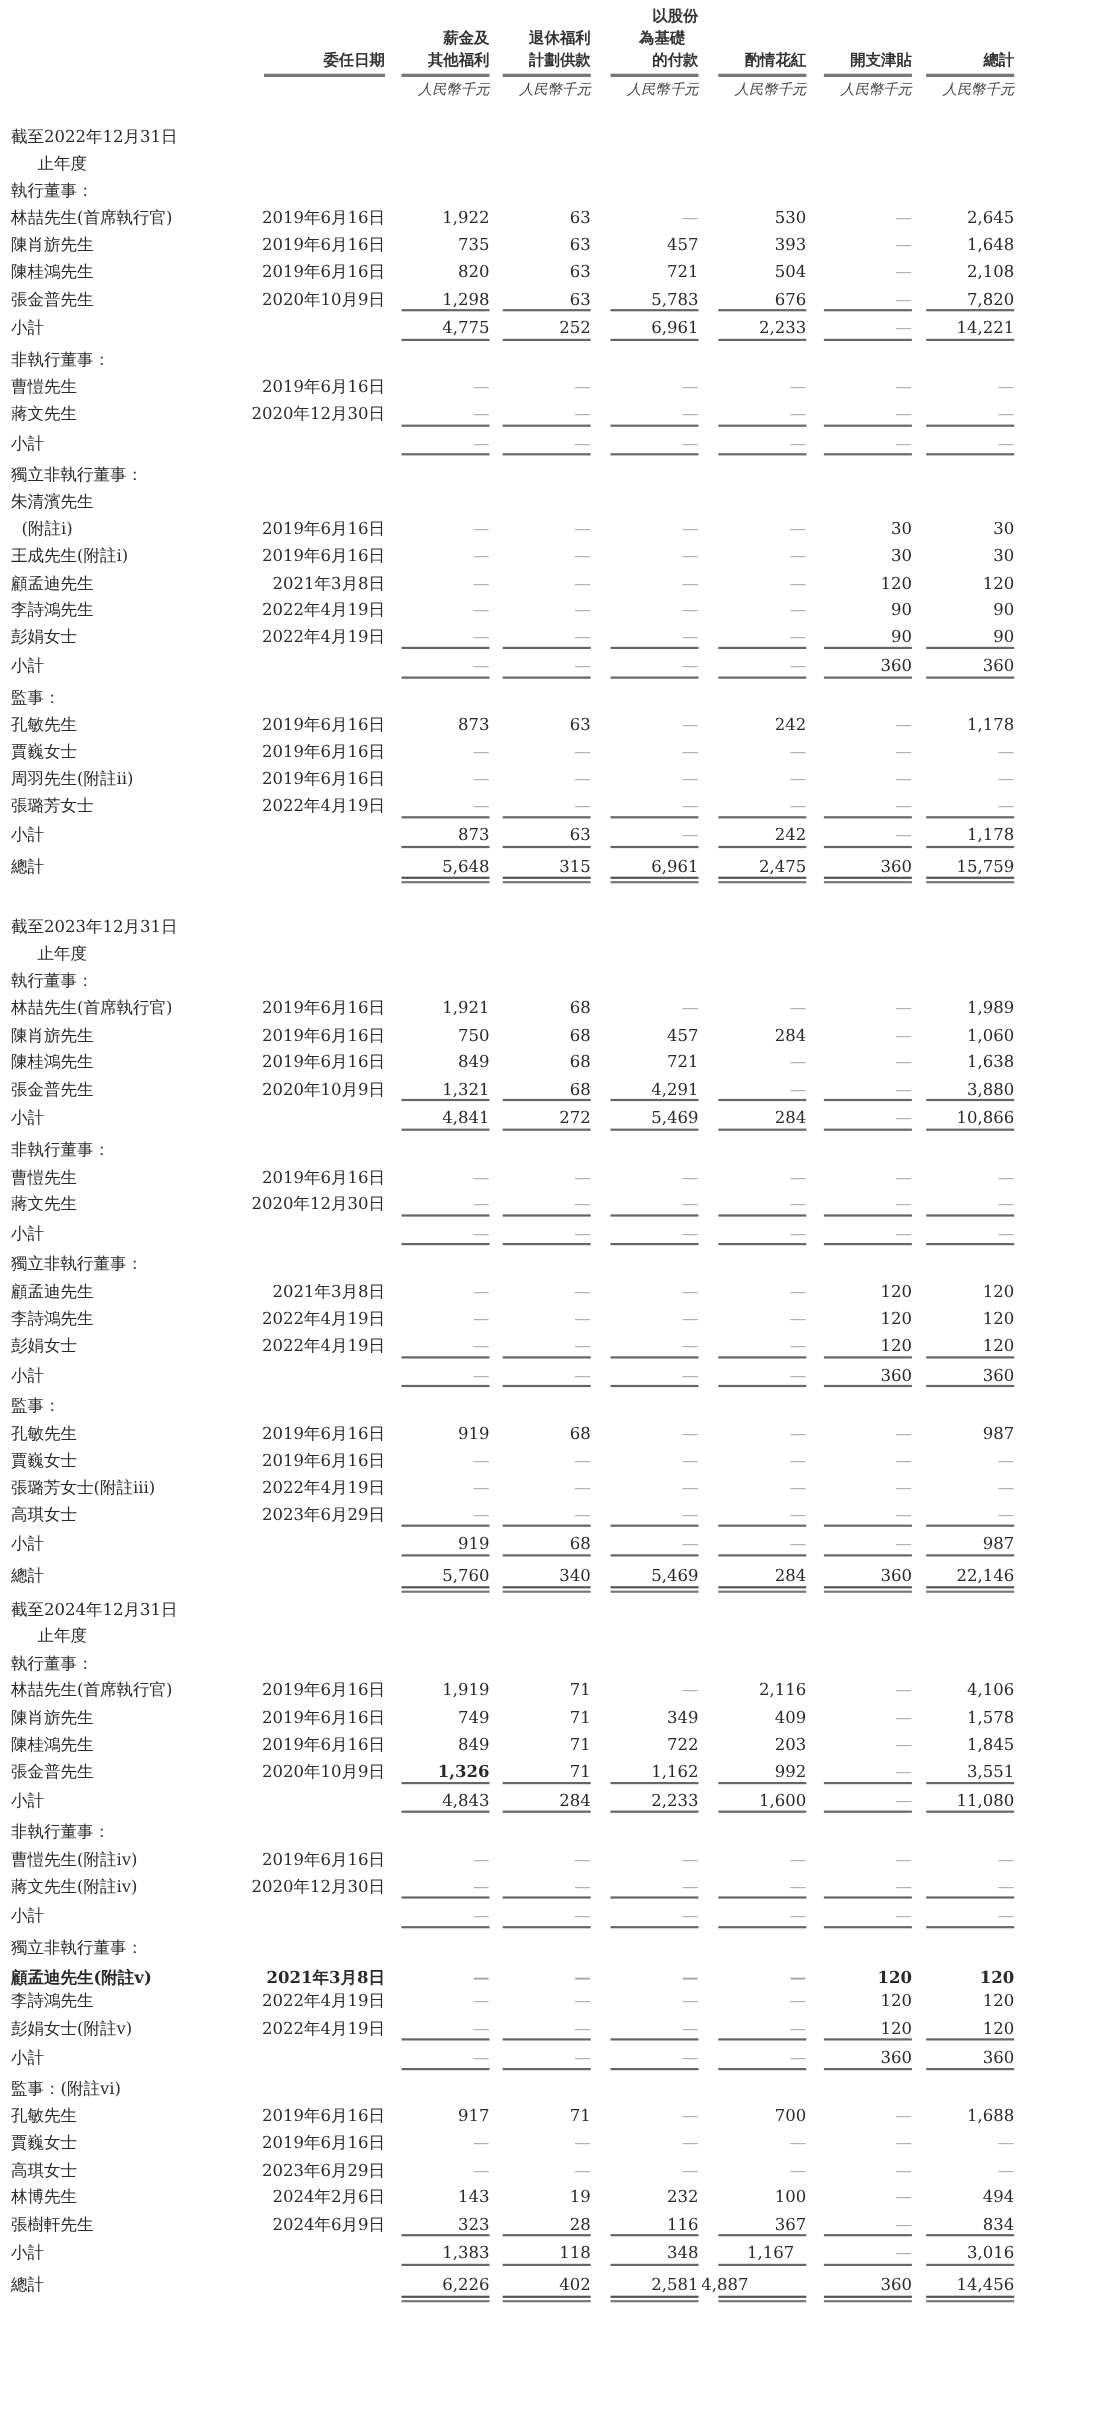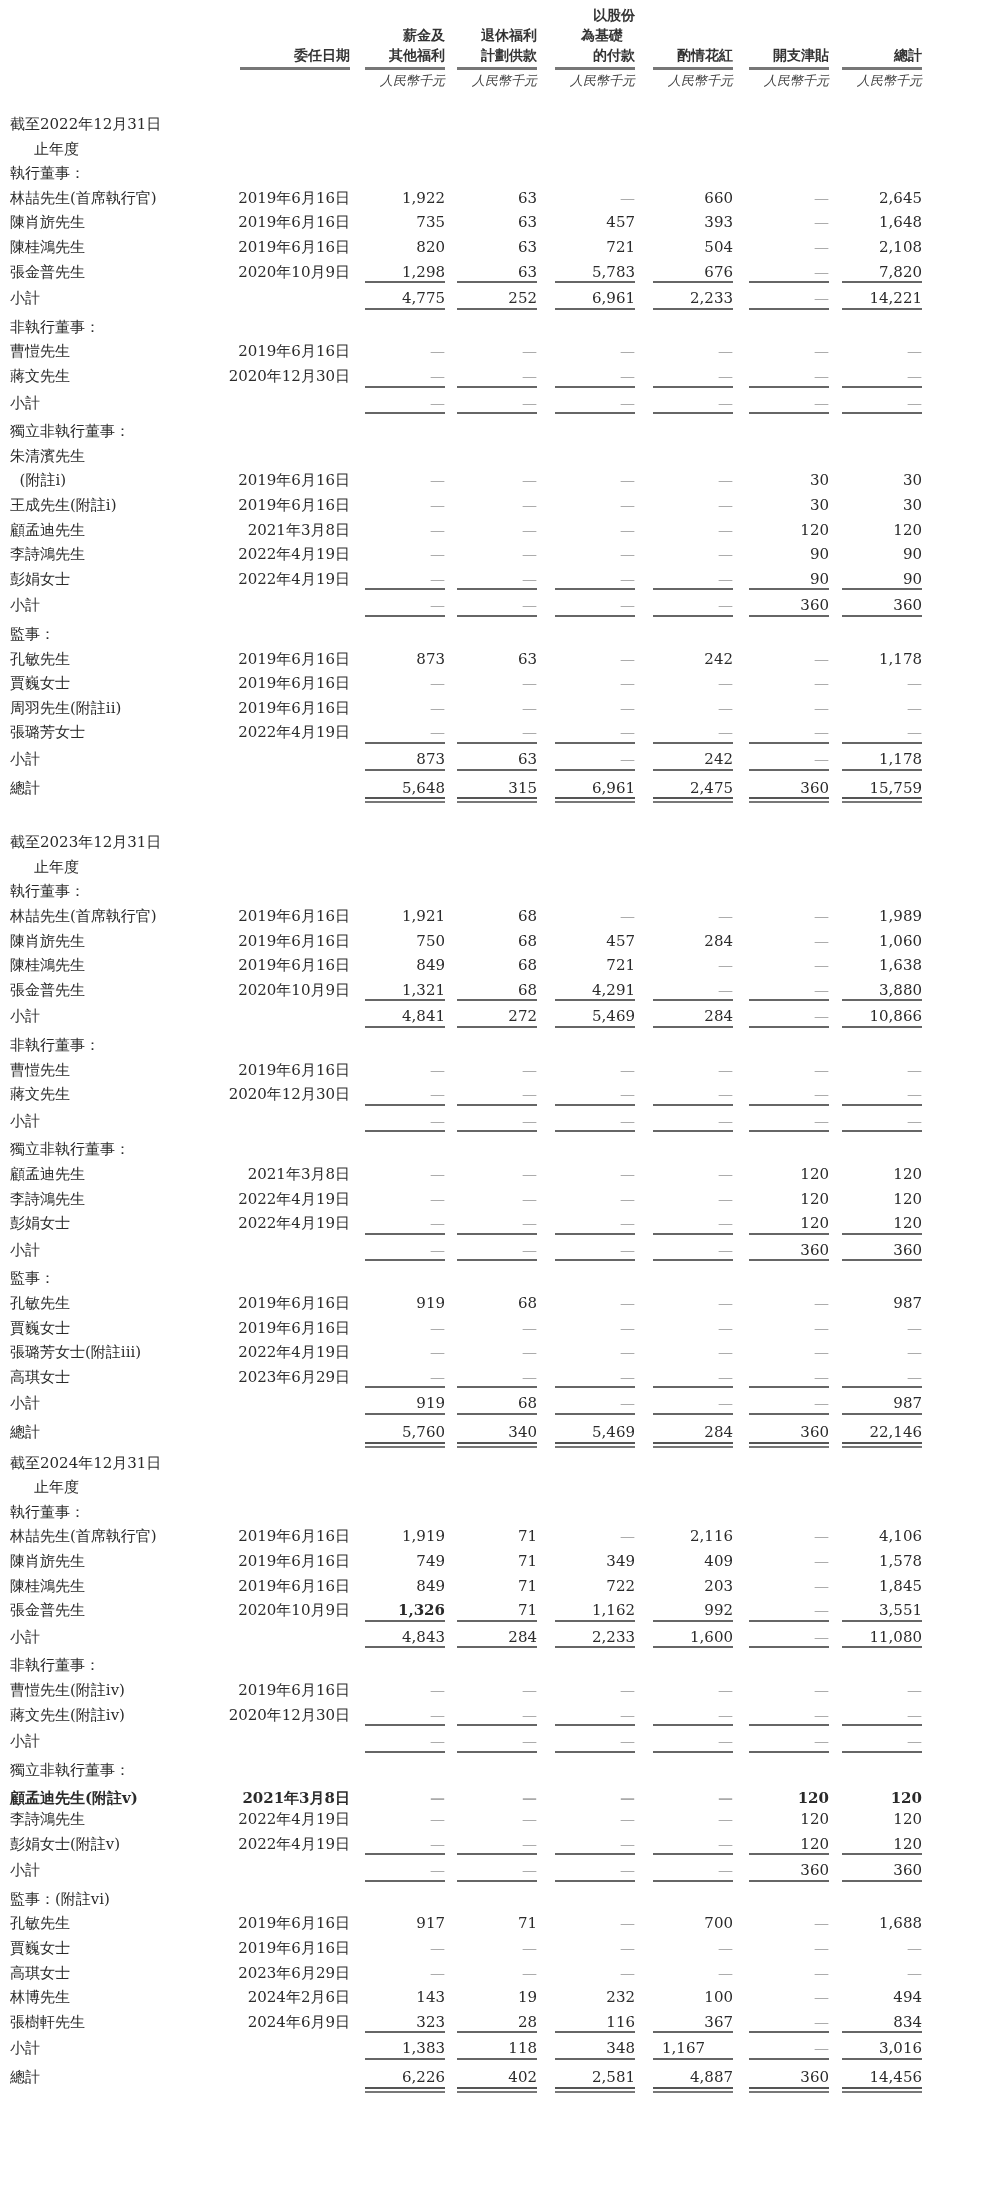--- a/index.html
+++ b/index.html
@@ -56,21 +56,21 @@
     </div>
     <div class="row " style="top: 161.2px;">
       <span class="lbl">執行董事：</span>
     </div>
     <div class="row " style="top: 185.8px;">
       <span class="lbl">林喆先生(首席執行官)</span>
       <span class="date">2019年6月16日</span>
       <span class="v" style="left: 355px;">1,922</span>
       <span class="v" style="left: 447px;">63</span>
       <span class="v dash" style="left: 545px;">—</span>
-      <span class="v" style="left: 643px;">660</span>
+      <span class="v" style="left: 643px;">530</span>
       <span class="v dash" style="left: 739px;">—</span>
       <span class="v" style="left: 832px;">2,645</span>
     </div>
     <div class="row " style="top: 210.4px;">
       <span class="lbl">陳肖旂先生</span>
       <span class="date">2019年6月16日</span>
       <span class="v" style="left: 355px;">735</span>
       <span class="v" style="left: 447px;">63</span>
       <span class="v" style="left: 545px;">457</span>
       <span class="v" style="left: 643px;">393</span>
@@ -796,36 +796,36 @@
     <div class="rule" style="left: 457px; width: 80px; top: 2031.4px;"></div>
     <div class="rule" style="left: 555px; width: 80px; top: 2031.4px;"></div>
     <div class="rule" style="left: 653px; width: 80px; top: 2031.4px;"></div>
     <div class="rule" style="left: 749px; width: 80px; top: 2031.4px;"></div>
     <div class="rule" style="left: 842px; width: 80px; top: 2031.4px;"></div>
     <div class="row bold" style="top: 2036.4px;">
       <span class="lbl">小計</span>
       <span class="v" style="left: 355px;">1,383</span>
       <span class="v" style="left: 447px;">118</span>
       <span class="v" style="left: 545px;">348</span>
-      <span class="v" style="left: 615px;">1,167</span>
+      <span class="v" style="left: 632px;">1,167</span>
       <span class="v dash" style="left: 739px;">—</span>
       <span class="v" style="left: 832px;">3,016</span>
     </div>
     <div class="rule" style="left: 365px; width: 80px; top: 2058px;"></div>
     <div class="rule" style="left: 457px; width: 80px; top: 2058px;"></div>
     <div class="rule" style="left: 555px; width: 80px; top: 2058px;"></div>
     <div class="rule" style="left: 653px; width: 80px; top: 2058px;"></div>
     <div class="rule" style="left: 749px; width: 80px; top: 2058px;"></div>
     <div class="rule" style="left: 842px; width: 80px; top: 2058px;"></div>
     <div class="row bold" style="top: 2065px;">
       <span class="lbl">總計</span>
       <span class="v" style="left: 355px;">6,226</span>
       <span class="v" style="left: 447px;">402</span>
       <span class="v" style="left: 545px;">2,581</span>
-      <span class="v" style="left: 643px;">4,887</span>
+      <span class="v" style="left: 614px; text-align: center;">4,887</span>
       <span class="v" style="left: 739px;">360</span>
       <span class="v" style="left: 832px;">14,456</span>
     </div>
     <div class="dbl" style="left: 365px; width: 80px; top: 2086.6px;"></div>
     <div class="dbl" style="left: 457px; width: 80px; top: 2086.6px;"></div>
     <div class="dbl" style="left: 555px; width: 80px; top: 2086.6px;"></div>
     <div class="dbl" style="left: 653px; width: 80px; top: 2086.6px;"></div>
     <div class="dbl" style="left: 749px; width: 80px; top: 2086.6px;"></div>
     <div class="dbl" style="left: 842px; width: 80px; top: 2086.6px;"></div>
   </div>

